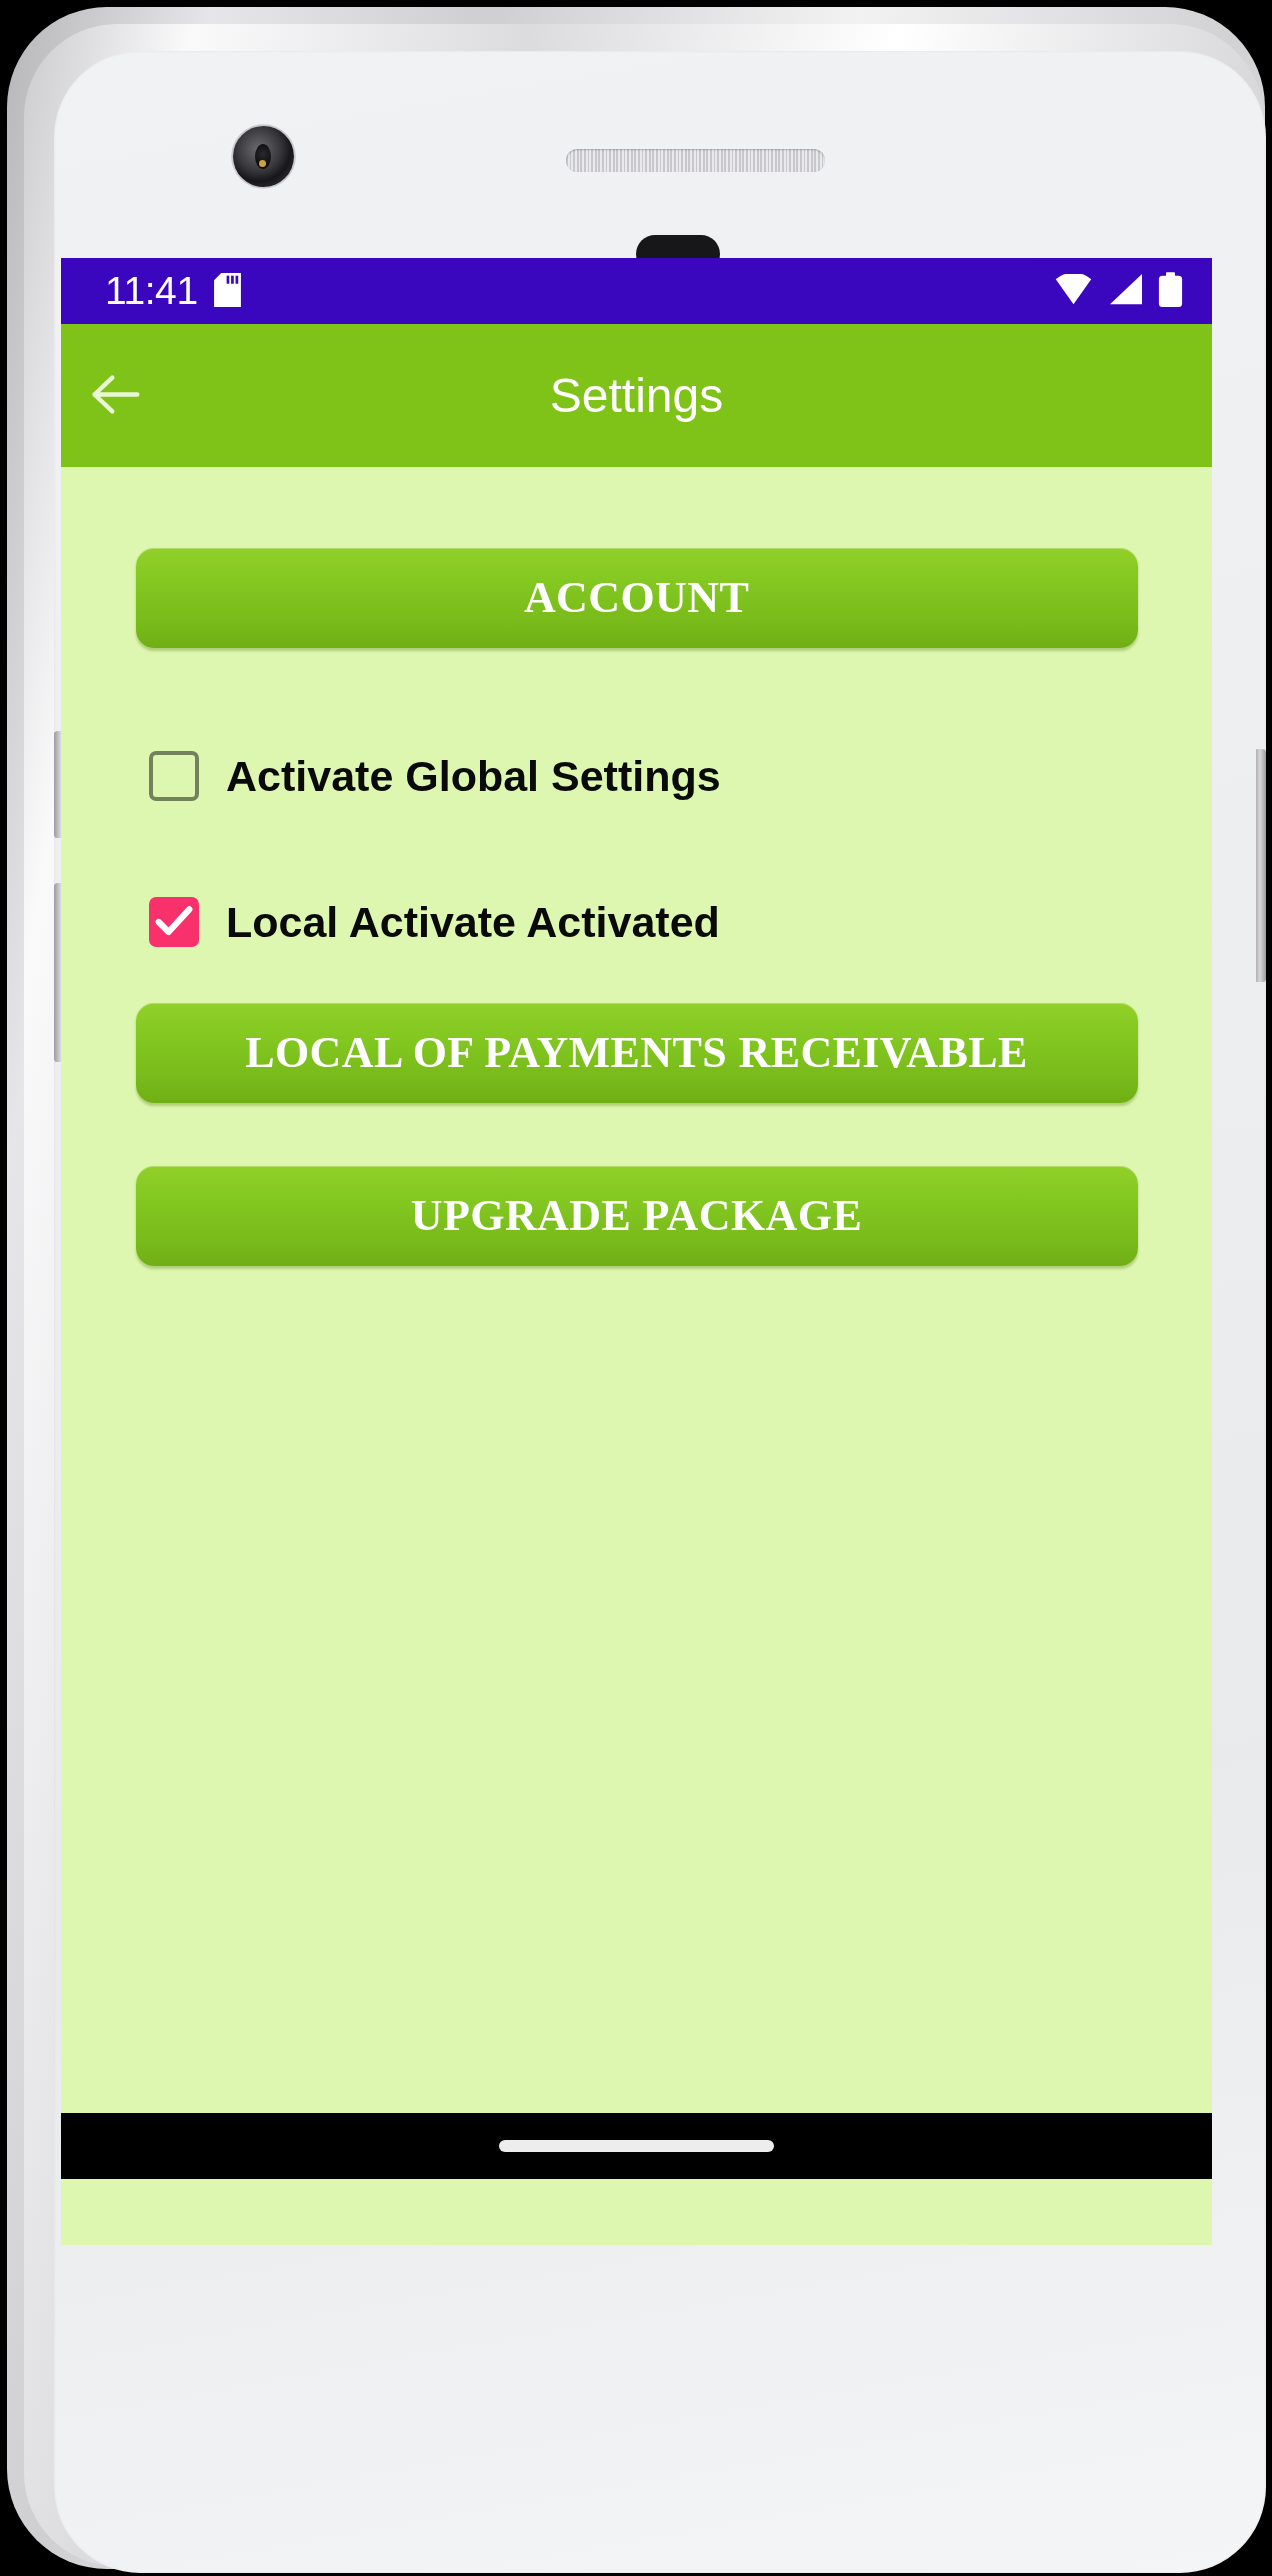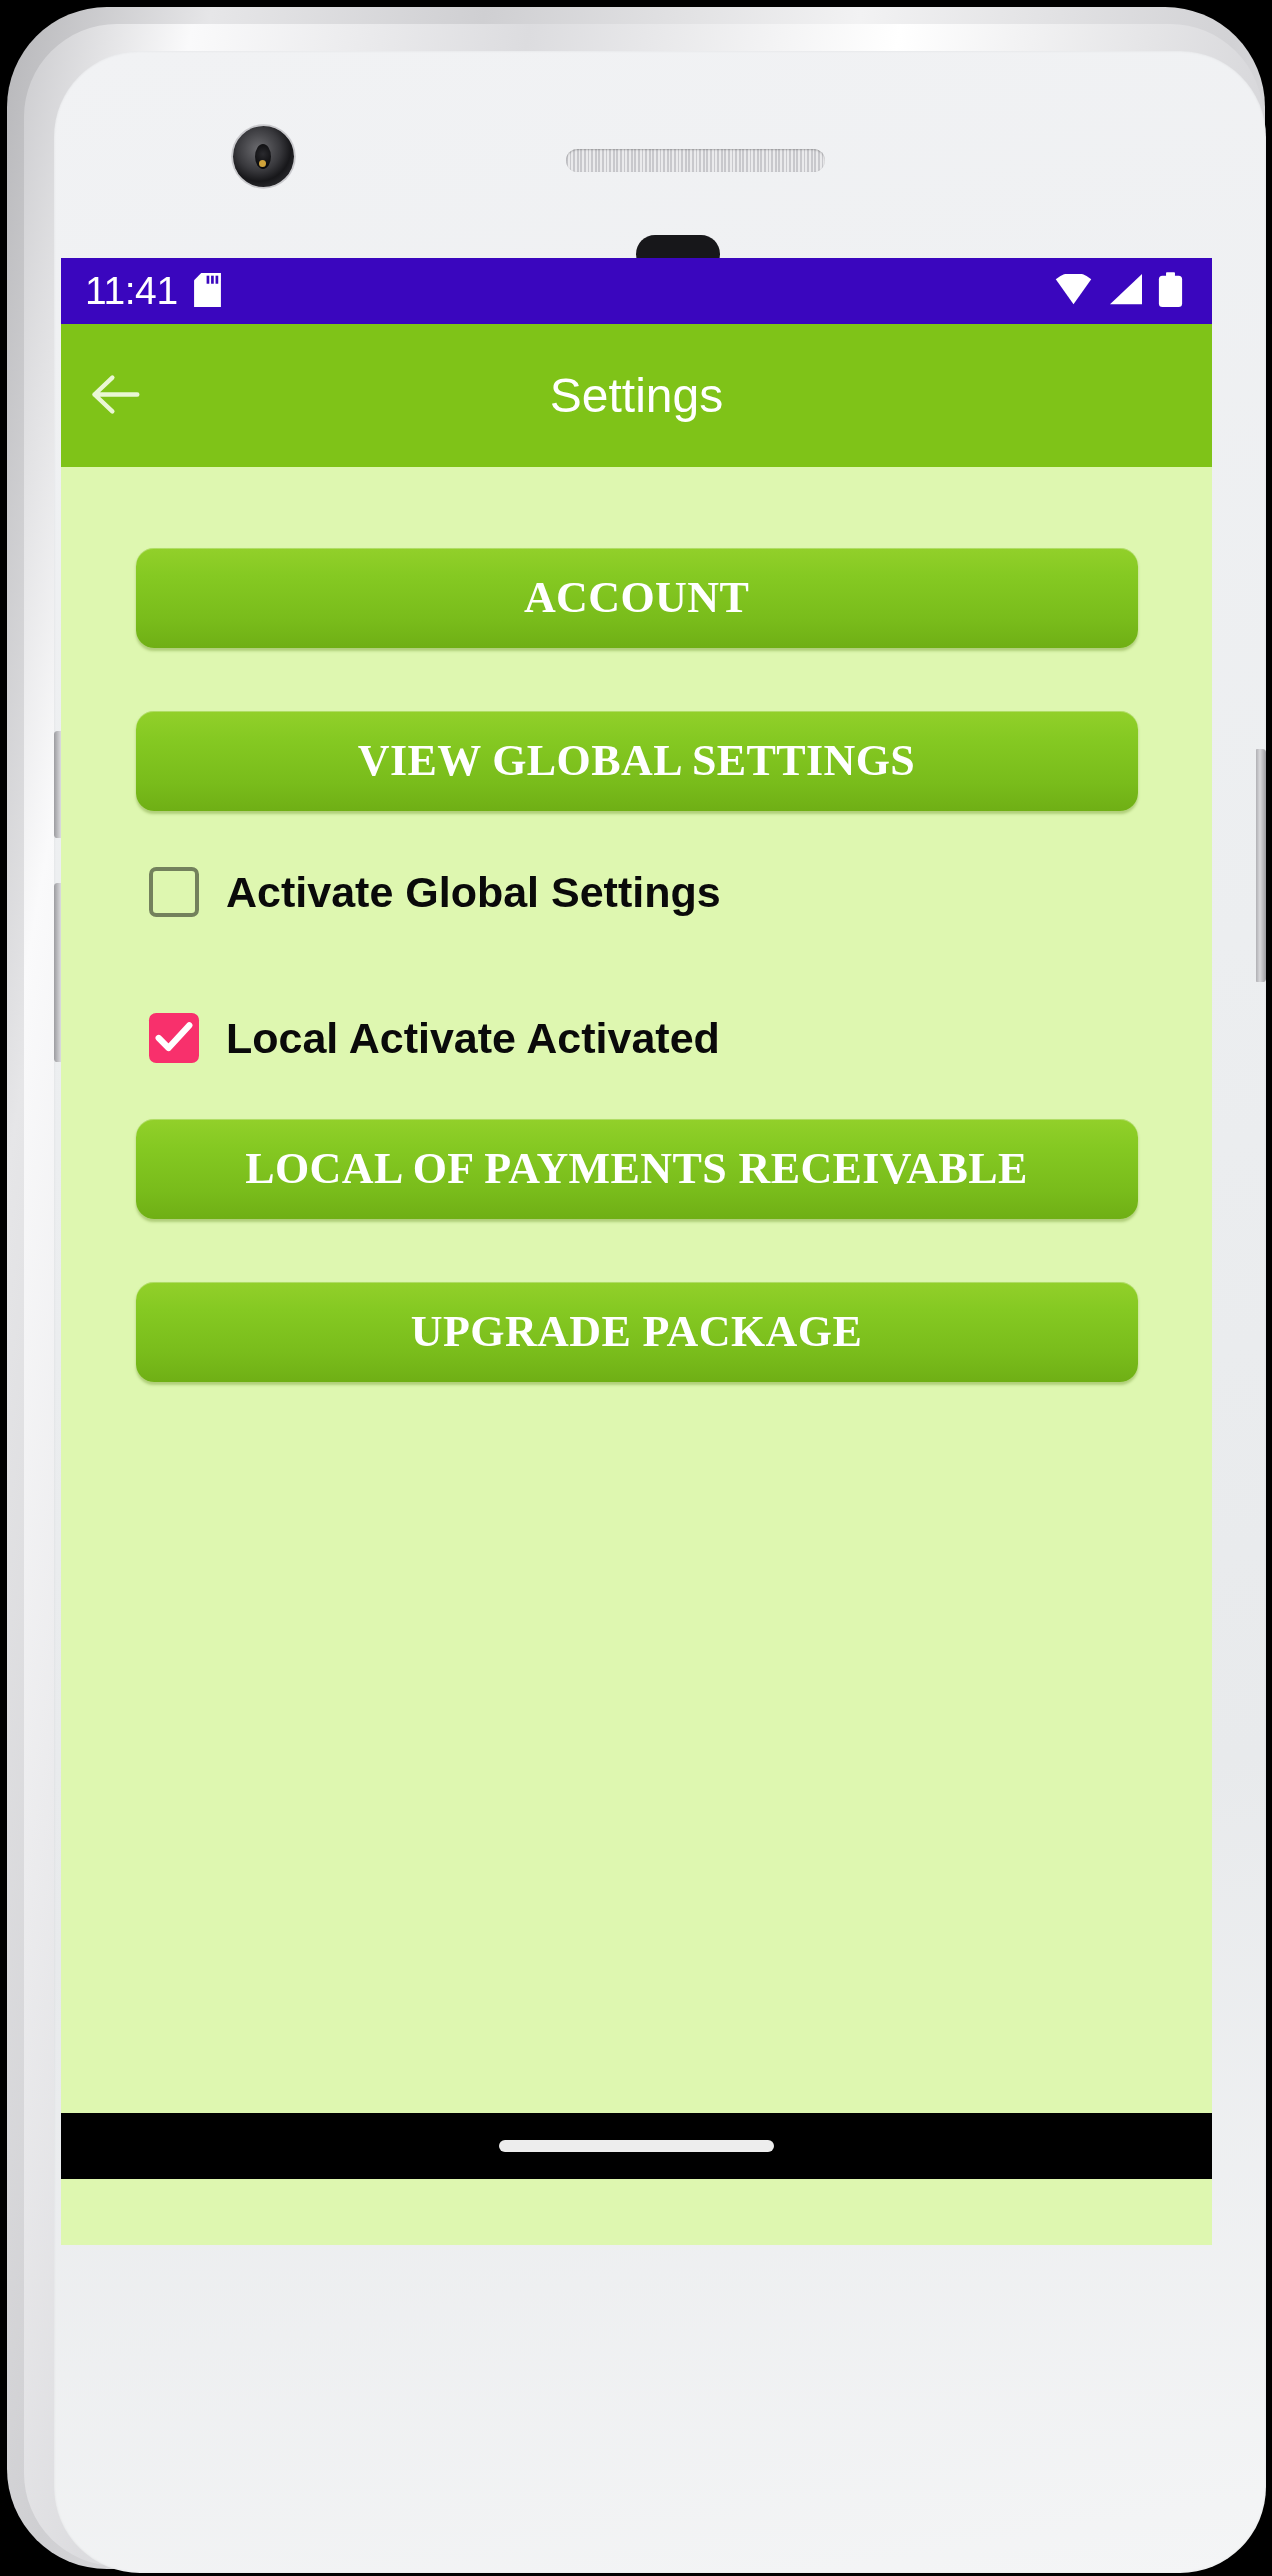--- a/index.html
+++ b/index.html
@@ -131,21 +131,21 @@
   }
 
   
   #status-bar {
     position: relative;
     height: 66px;
     background: #3A06BE;
     display: flex;
     align-items: center;
     justify-content: space-between;
-    padding: 0 29px 0 24px;
+    padding: 0 29px 0 44px;
     box-sizing: border-box;
     gap: 9px;
   }
   .sb-left { display:flex; align-items:center; gap:16px; }
   .sb-time {
     color: #ffffff;
     font-size: 39px;
     font-family: "Liberation Sans", sans-serif;
     letter-spacing: -0.4px;
   }
@@ -321,21 +321,20 @@
       </div>
       <div id="app-bar-title">Settings</div>
     </div>
 
     <div id="content">
 
       <button class="lime-button">ACCOUNT</button>
 
       <div class="btn-gap-sm"></div>
 
-      <button class="lime-button">VIEW GLOBAL SETTINGS</button>
 
       <div class="btn-gap-md"></div>
 
       <div class="check-row">
         <span class="checkbox unchecked"></span>
         <span class="chk-label">Activate Global Settings</span>
       </div>
 
       <div class="btn-gap-md"></div>
 

